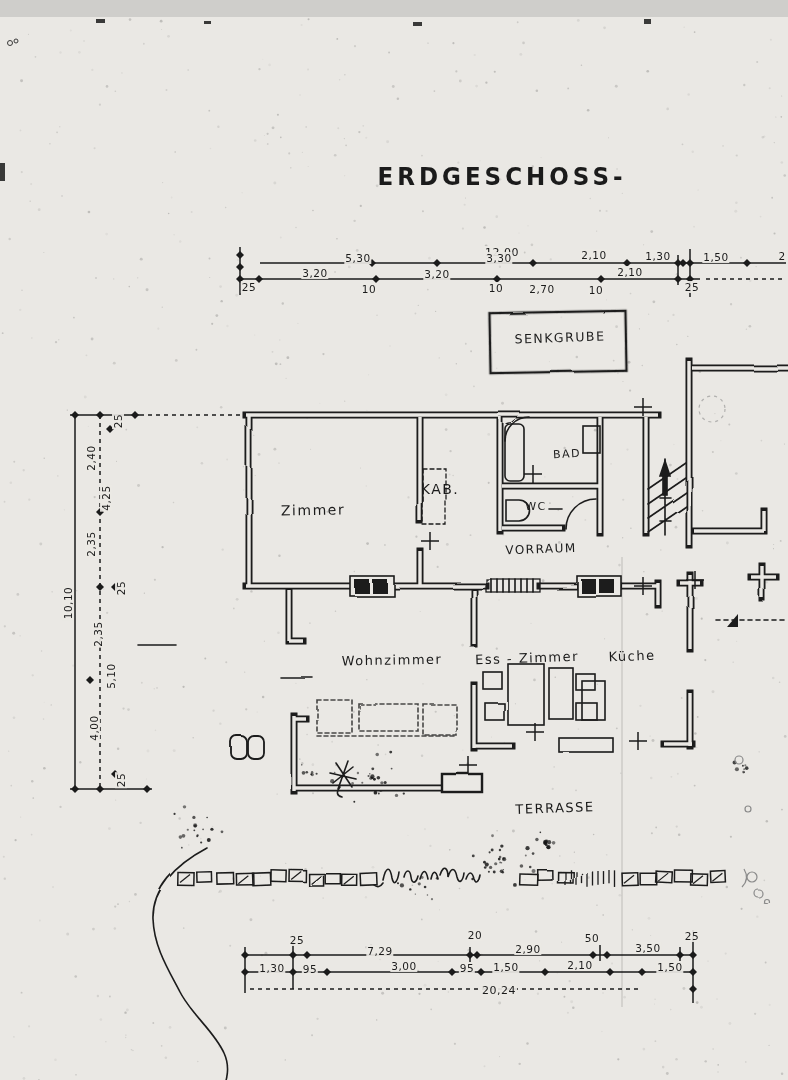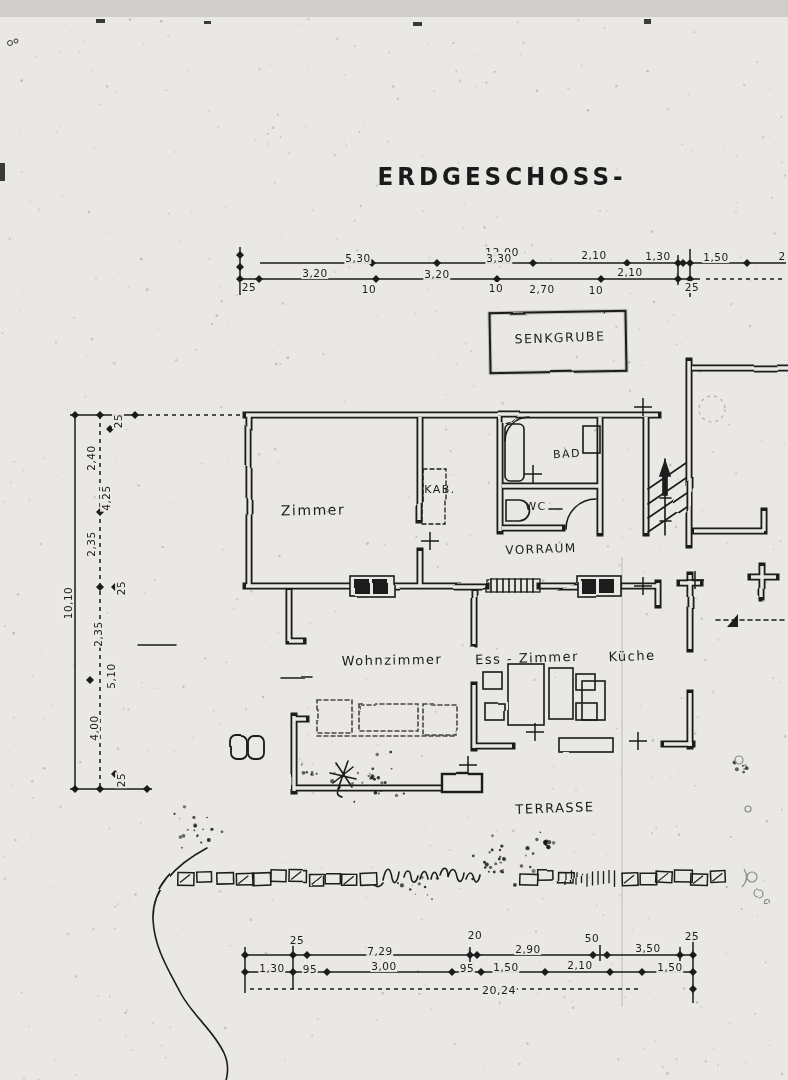--- a/index.html
+++ b/index.html
@@ -1041,21 +1041,21 @@
   <div class="labels">
     <div class="title">ERDGESCHOSS-</div>
     <div class="senk">SENKGRUBE</div>
     <span class="dim ov-top" style="transform:none;font-size:11px;">12,00</span>
     <span class="dim ov-left">10,10</span>
     <span class="dim ov-bot" style="transform:none;font-size:11px;">20,24</span>
 
     <div>
 
     <span class="room" style="left: 313px; top: 493px; font-size: 14px; transform: translate(-50%, -50%) rotate(-1deg);">Zimmer</span>
-        <span class="room" style="left: 440px; top: 472px; font-size: 11px; transform: translate(-50%, -50%) rotate(0deg);">KAB.</span>
+        <span class="room" style="left: 440px; top: 472px; font-size: 14px; transform: translate(-50%, -50%) rotate(0deg);">KAB.</span>
         <span class="room" style="left: 567px; top: 437px; font-size: 11px; transform: translate(-50%, -50%) rotate(-3deg);">BAD</span>
         <span class="room" style="left: 536px; top: 489px; font-size: 11px; transform: translate(-50%, -50%) rotate(0deg);">WC</span>
         <span class="room" style="left: 541px; top: 532px; font-size: 12px; transform: translate(-50%, -50%) rotate(-2deg);">VORRAUM</span>
         <span class="room" style="left: 392px; top: 643px; font-size: 13px; transform: translate(-50%, -50%) rotate(-1deg);">Wohnzimmer</span>
         <span class="room" style="left: 527px; top: 641px; font-size: 13px; transform: translate(-50%, -50%) rotate(-2deg);">Ess - Zimmer</span>
         <span class="room" style="left: 632px; top: 639px; font-size: 13px; transform: translate(-50%, -50%) rotate(-2deg);">Küche</span>
         <span class="room" style="left: 555px; top: 791px; font-size: 13px; transform: translate(-50%, -50%) rotate(-2deg);">TERRASSE</span>
       </div>
     <div>
 
@@ -1097,20 +1097,20 @@
         <span class="dim" style="left: 475px; top: 918px; transform: translate(-50%, -50%) rotate(0deg);">20</span>
         <span class="dim" style="left: 528px; top: 932px; transform: translate(-50%, -50%) rotate(0deg);">2,90</span>
         <span class="dim" style="left: 592px; top: 921px; transform: translate(-50%, -50%) rotate(0deg);">50</span>
         <span class="dim" style="left: 648px; top: 931px; transform: translate(-50%, -50%) rotate(0deg);">3,50</span>
         <span class="dim" style="left: 692px; top: 919px; transform: translate(-50%, -50%) rotate(0deg);">25</span>
       </div>
     <div>
 
     <span class="dim" style="left: 272px; top: 951px; transform: translate(-50%, -50%) rotate(0deg);">1,30</span>
         <span class="dim" style="left: 310px; top: 952px; transform: translate(-50%, -50%) rotate(0deg);">95</span>
-        <span class="dim" style="left: 384px; top: 949px; transform: translate(-50%, -50%) rotate(0deg);">3,00</span>
+        <span class="dim" style="left: 404px; top: 949px; transform: translate(-50%, -50%) rotate(0deg);">3,00</span>
         <span class="dim" style="left: 467px; top: 951px; transform: translate(-50%, -50%) rotate(0deg);">95</span>
         <span class="dim" style="left: 506px; top: 950px; transform: translate(-50%, -50%) rotate(0deg);">1,50</span>
         <span class="dim" style="left: 580px; top: 948px; transform: translate(-50%, -50%) rotate(0deg);">2,10</span>
         <span class="dim" style="left: 670px; top: 950px; transform: translate(-50%, -50%) rotate(0deg);">1,50</span>
       </div>
   </div>
 </div>
 
 </body></html>

